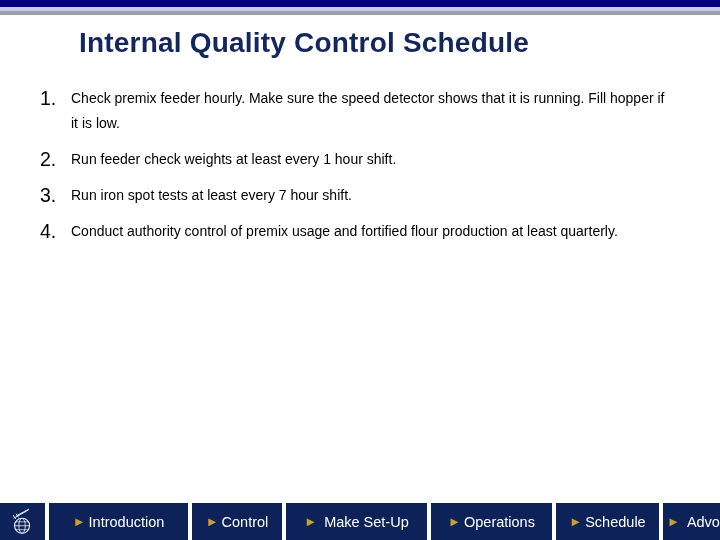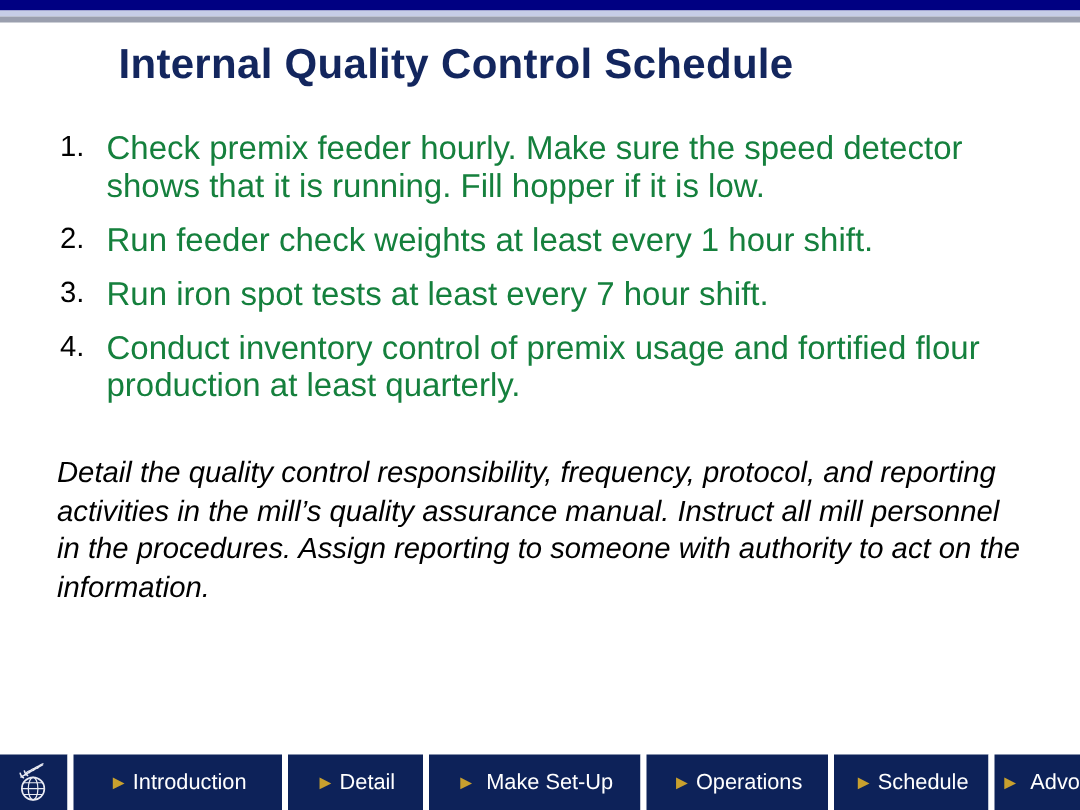--- a/index.html
+++ b/index.html
@@ -62,23 +62,23 @@
   ol.bullet-list {
     margin: 0;
     padding: 0;
     list-style: none;
     counter-reset: qcitem;
   }
   ol.bullet-list > li {
     position: relative;
     padding-left: 33px;
     margin-bottom: 11px;
-    font-size: 22px;
+    font-size: 14px;
     line-height: 25px;
-    color: #15803d;
+    color: #000000;
     counter-increment: qcitem;
   }
   ol.bullet-list > li::before {
     content: counter(qcitem) ".";
     position: absolute;
     left: 2px;
     top: 0;
     font-size: 19.5px;
     color: #000000;
   }
@@ -150,24 +150,23 @@
 </div>
 
 <div id="page-title">Internal Quality Control Schedule</div>
 
 <div id="content">
 
   <ol class="bullet-list">
     <li class="wide">Check premix feeder hourly. Make sure the speed detector shows that it is running. Fill hopper if it is low.</li>
     <li>Run feeder check weights at least every 1 hour shift.</li>
     <li>Run iron spot tests at least every 7 hour shift.</li>
-    <li class="wide">Conduct inventory control of premix usage and fortified flour production at least quarterly.</li>
+    <li class="wide">Conduct authority control of premix usage and fortified flour production at least quarterly.</li>
   </ol>
 
-  <div id="detail-paragraph">Detail the quality control responsibility, frequency, protocol, and reporting activities in the mill’s quality assurance manual. Instruct all mill personnel in the procedures. Assign reporting to someone with authority to act on the information.</div>
 
 </div>
 
 <div id="bottom-nav">
 
   <div id="nav-logo">
     <svg width="30" height="30" viewBox="0 0 32 32" aria-hidden="true">
 
       <g stroke="#e8eaf2" stroke-width="1" fill="none">
         <path d="M6 12 L22 3"></path>
@@ -191,21 +190,21 @@
 
   <div class="nav-tab tab-introduction">
     <span class="tri">►</span>
     <span>Introduction</span>
   </div>
 
   <div class="nav-gap"></div>
 
   <div class="nav-tab tab-premix">
     <span class="tri">►</span>
-    <span>Detail</span>
+    <span>Control</span>
   </div>
 
   <div class="nav-gap"></div>
 
   <div class="nav-tab tab-millsetup">
     <span class="tri spaced">►</span>
     <span>Make Set-Up</span>
   </div>
 
   <div class="nav-gap"></div>

